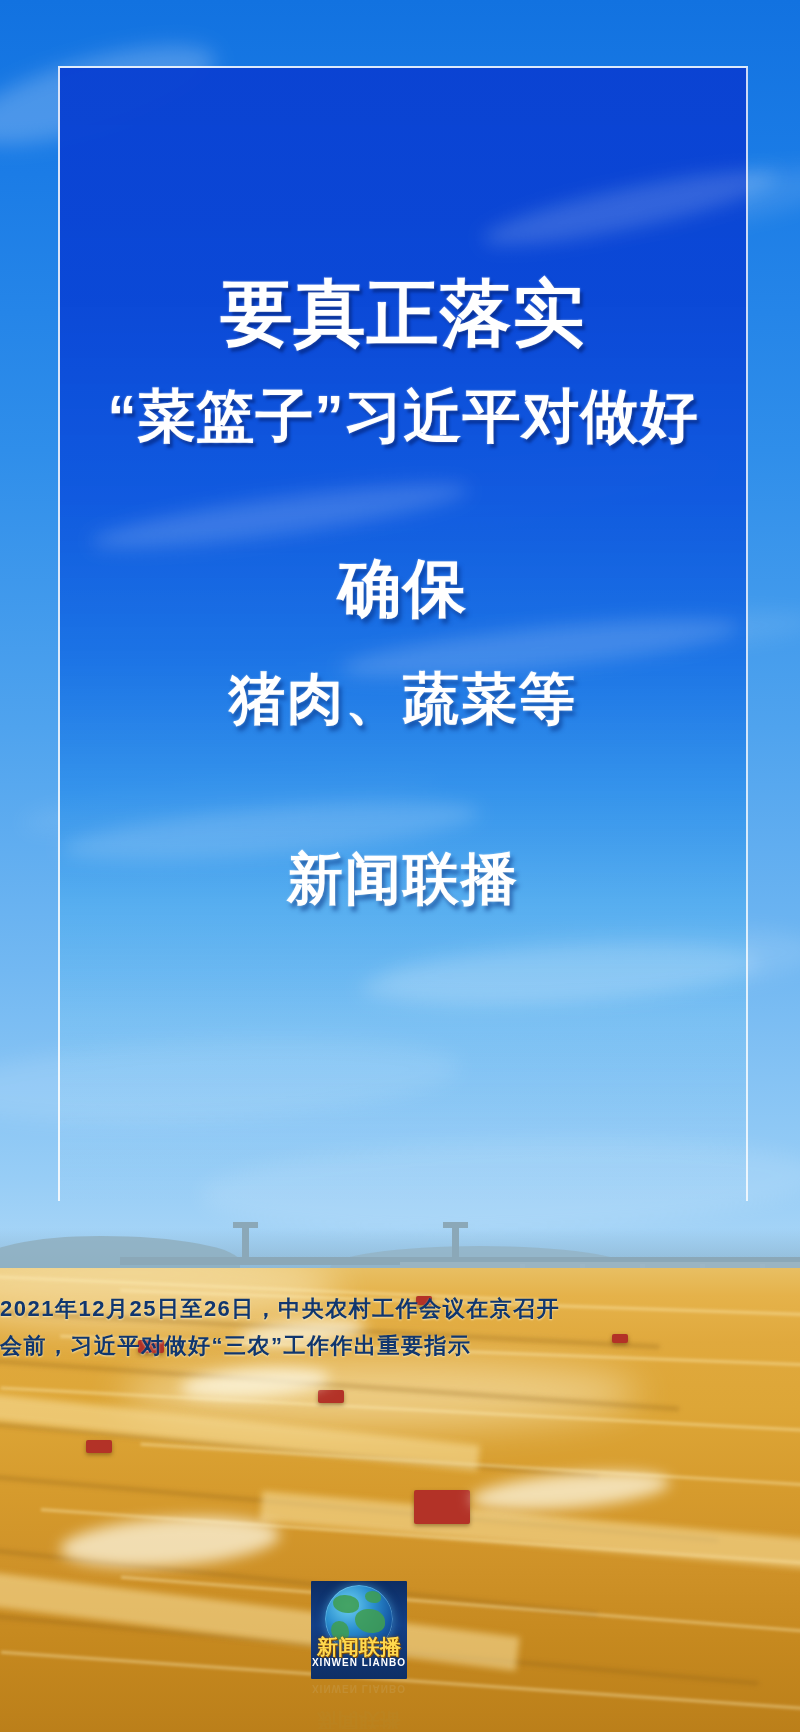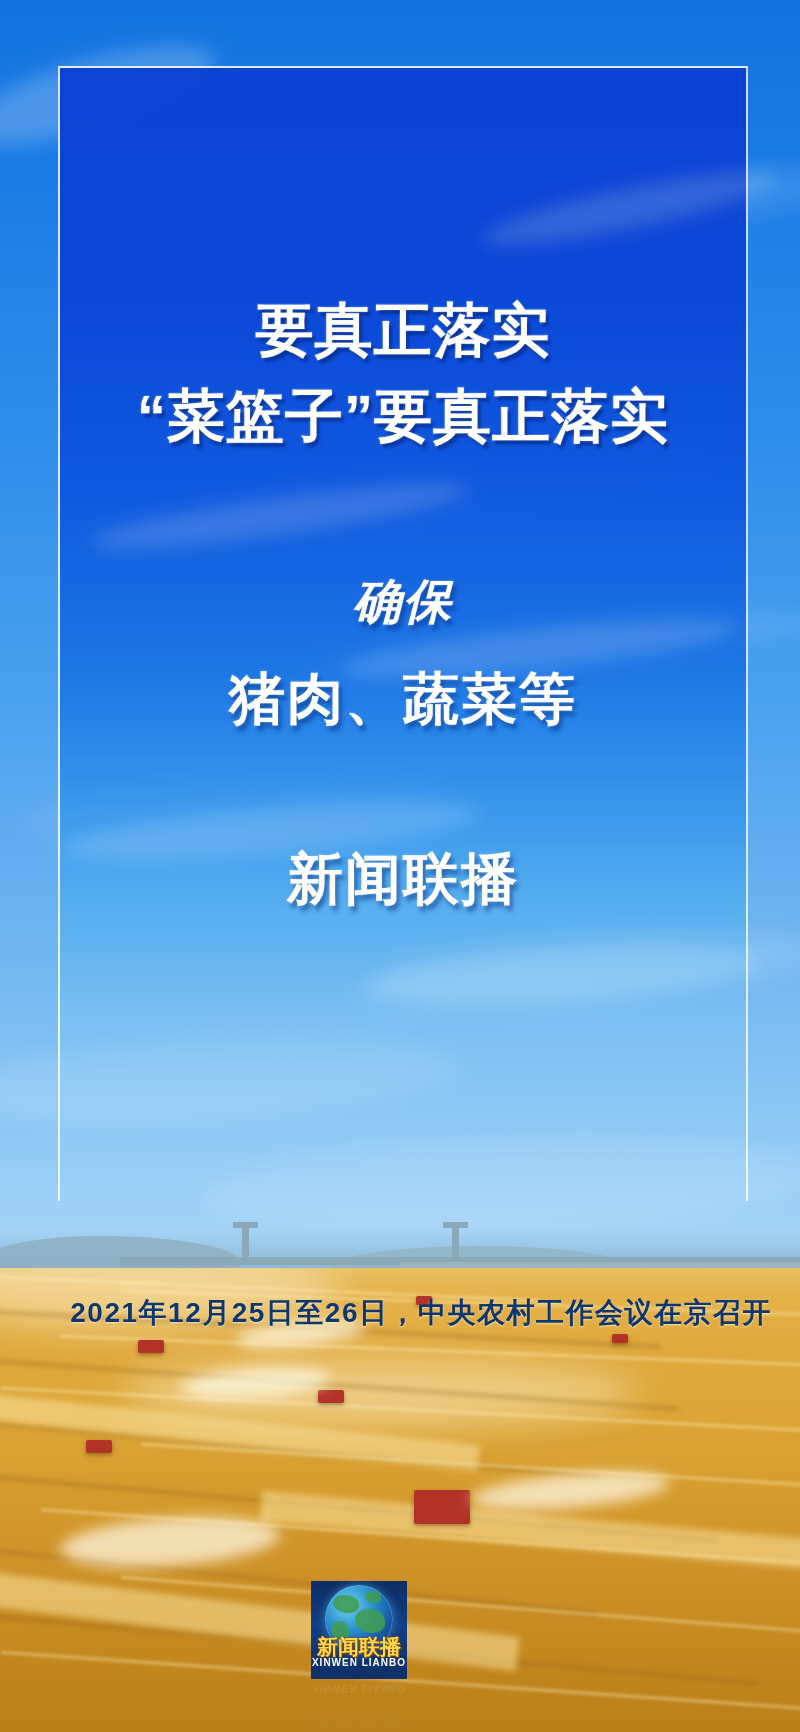--- a/index.html
+++ b/index.html
@@ -192,47 +192,47 @@
     left: 58px; width: 690px;
     text-align: center;
     color: #ffffff;
     font-weight: bold;
     letter-spacing: 1px;
     text-shadow:
       3px 4px 3px rgba(0,30,110,0.55),
       0 0 2px rgba(255,255,255,0.6);
     font-family: "Liberation Sans", sans-serif;
   }
-  .h-line1 { top: 300px; font-size: 58px; line-height: 1.05; }
+  .h-line1 { top: 276px; font-size: 72px; line-height: 1.05; }
   .h-line2 { top: 386px; font-size: 58px; line-height: 1.05; }
 
   .mid {
     position: absolute;
     left: 58px; width: 690px;
     text-align: center;
     color: #ffffff;
     font-weight: bold;
     letter-spacing: 2px;
     text-shadow:
       3px 5px 4px rgba(0,40,120,0.50),
       0 0 2px rgba(255,255,255,0.5);
   }
-  .m1 { top: 570px;  font-size: 48px; font-style: italic; }
+  .m1 { top: 546px;  font-size: 63px; }
   .m2 { top: 662px;  font-size: 56px; }
   .m3 { top: 752px;  font-size: 56px; }
   .m4 { top: 842px;  font-size: 56px; }
 
   
   .caption {
     position: absolute;
     left: 0; width: 772px;
-    text-align: right;
+    text-align: left;
     color: #10366e;
     font-weight: bold;
-    font-size: 28px;
+    font-size: 22px;
     letter-spacing: 1.5px;
     text-shadow: 0 1px 2px rgba(255,245,205,0.75);
   }
   .cap1 { top: 1294px; }
   .cap2 { top: 1331px; }
 
   
   .logo {
     position: absolute;
     left: 311px; top: 1581px;
@@ -369,27 +369,28 @@
 
   <div class="panel">
     <div class="panel-wisp" style="left:420px; top:120px; width:300px; height:40px; transform:rotate(-12deg);"></div>
     <div class="panel-wisp" style="left:30px;  top:430px; width:380px; height:36px; transform:rotate(-8deg);"></div>
     <div class="panel-wisp" style="left:280px; top:560px; width:400px; height:40px; transform:rotate(-6deg);"></div>
     <div class="panel-wisp" style="left:0px;   top:740px; width:420px; height:46px; transform:rotate(-5deg);"></div>
     <div class="panel-wisp" style="left:300px; top:880px; width:400px; height:54px; transform:rotate(-4deg);"></div>
   </div>
 
   <div class="headline h-line1">要真正落实</div>
-  <div class="headline h-line2">“菜篮子”要真正落实</div>
+  <div class="headline h-line2">“菜篮子”习近平对做好</div>
 
   <div class="mid m1">确保</div>
   <div class="mid m2">猪肉、蔬菜等</div>
   <div class="mid m4">新闻联播</div>
 
   <div class="caption cap1">2021年12月25日至26日，中央农村工作会议在京召开</div>
+  <div class="caption cap2">会前，习近平对做好“三农”工作作出重要指示</div>
 
   <div class="logo">
     <div class="globe">
       <div class="land" style="left:8px;  top:10px; width:26px; height:18px;"></div>
       <div class="land" style="left:30px; top:24px; width:30px; height:24px;"></div>
       <div class="land" style="left:6px;  top:36px; width:18px; height:20px;"></div>
       <div class="land" style="left:40px; top:6px;  width:16px; height:12px;"></div>
       <div class="meridian"></div>
     </div>
     <div class="logo-cn">新闻联播</div>

